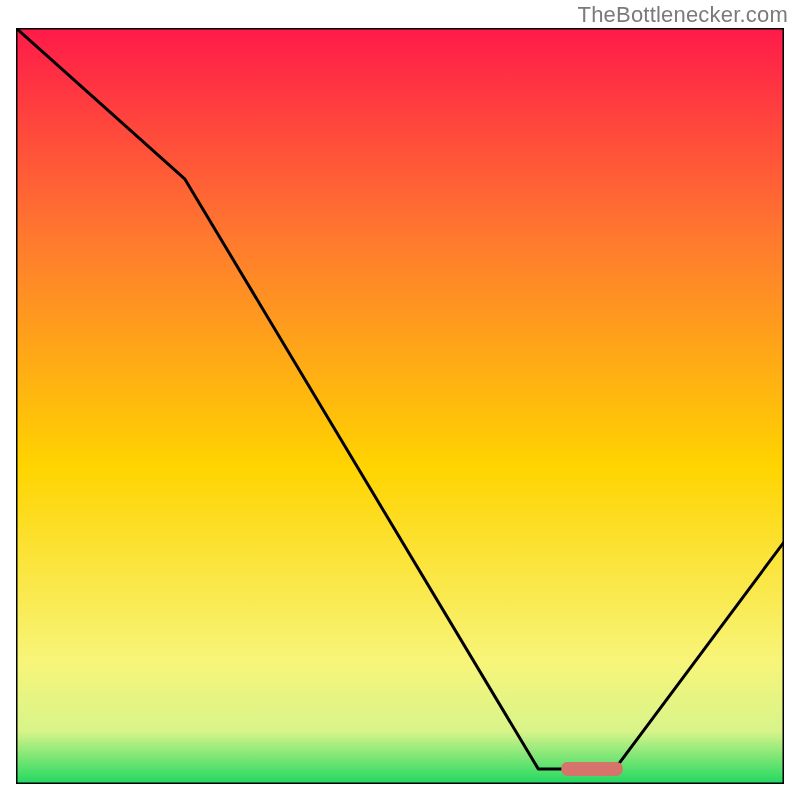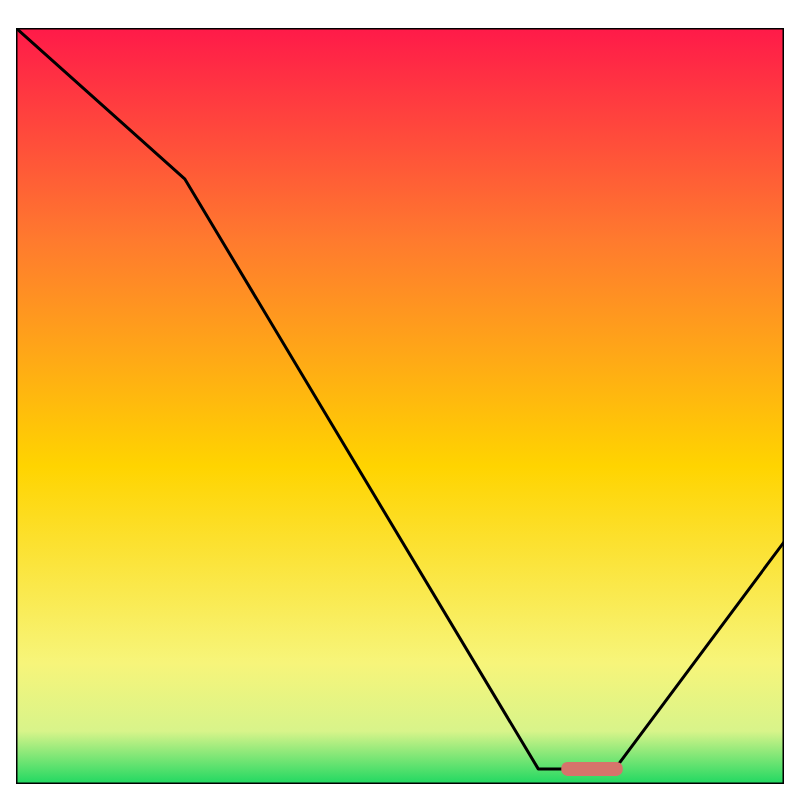--- a/index.html
+++ b/index.html
@@ -32,20 +32,21 @@
     height: 756px;
   }
   .plot svg {
     display: block;
   }
 </style>
 </head>
 <body>
 
 <div class="container">
+  <div class="watermark">TheBottlenecker.com</div>
 
   <div class="plot">
     <svg viewBox="0 0 768 756" width="768" height="756" preserveAspectRatio="none">
       <defs>
         <linearGradient id="bg-grad" x1="0" y1="0" x2="0" y2="1">
           <stop id="g0" offset="0%" stop-color="#ff1a49"></stop>
           <stop id="g1" offset="28%" stop-color="#ff7a2e"></stop>
           <stop id="g2" offset="58%" stop-color="#ffd400"></stop>
           <stop id="g3" offset="84%" stop-color="#f7f57a"></stop>
           <stop id="g4" offset="93%" stop-color="#d8f48a"></stop>

